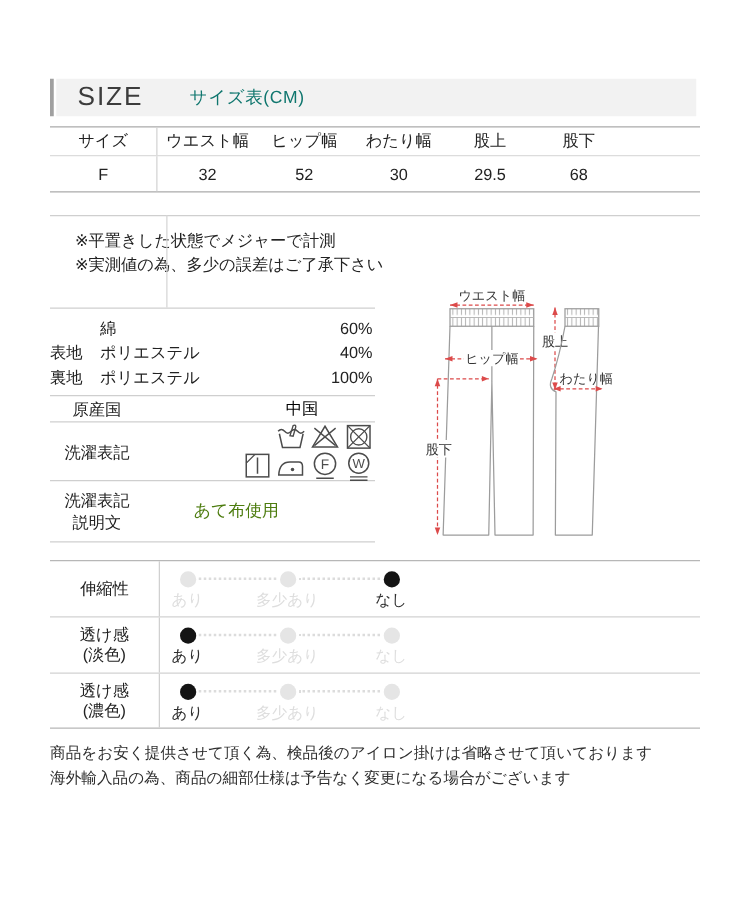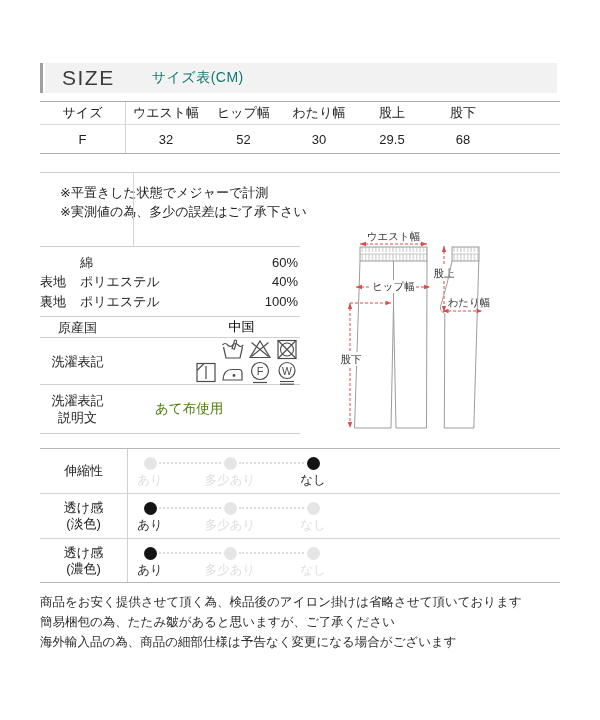--- a/index.html
+++ b/index.html
@@ -291,15 +291,14 @@
     <div class="dot p1 off"></div>
     <div class="dot p2 off"></div>
     <div class="opt-label p0 on">あり</div>
     <div class="opt-label p1 off">多少あり</div>
     <div class="opt-label p2 off">なし</div>
   </div>
 </div>
 
 <div class="abs footer">
   <div>商品をお安く提供させて頂く為、検品後のアイロン掛けは省略させて頂いております</div>
-  <div>簡易梱包の為、たたみ皺があると思いますが、ご了承ください</div>
   <div>海外輸入品の為、商品の細部仕様は予告なく変更になる場合がございます</div>
 </div>
 
 </body></html>

